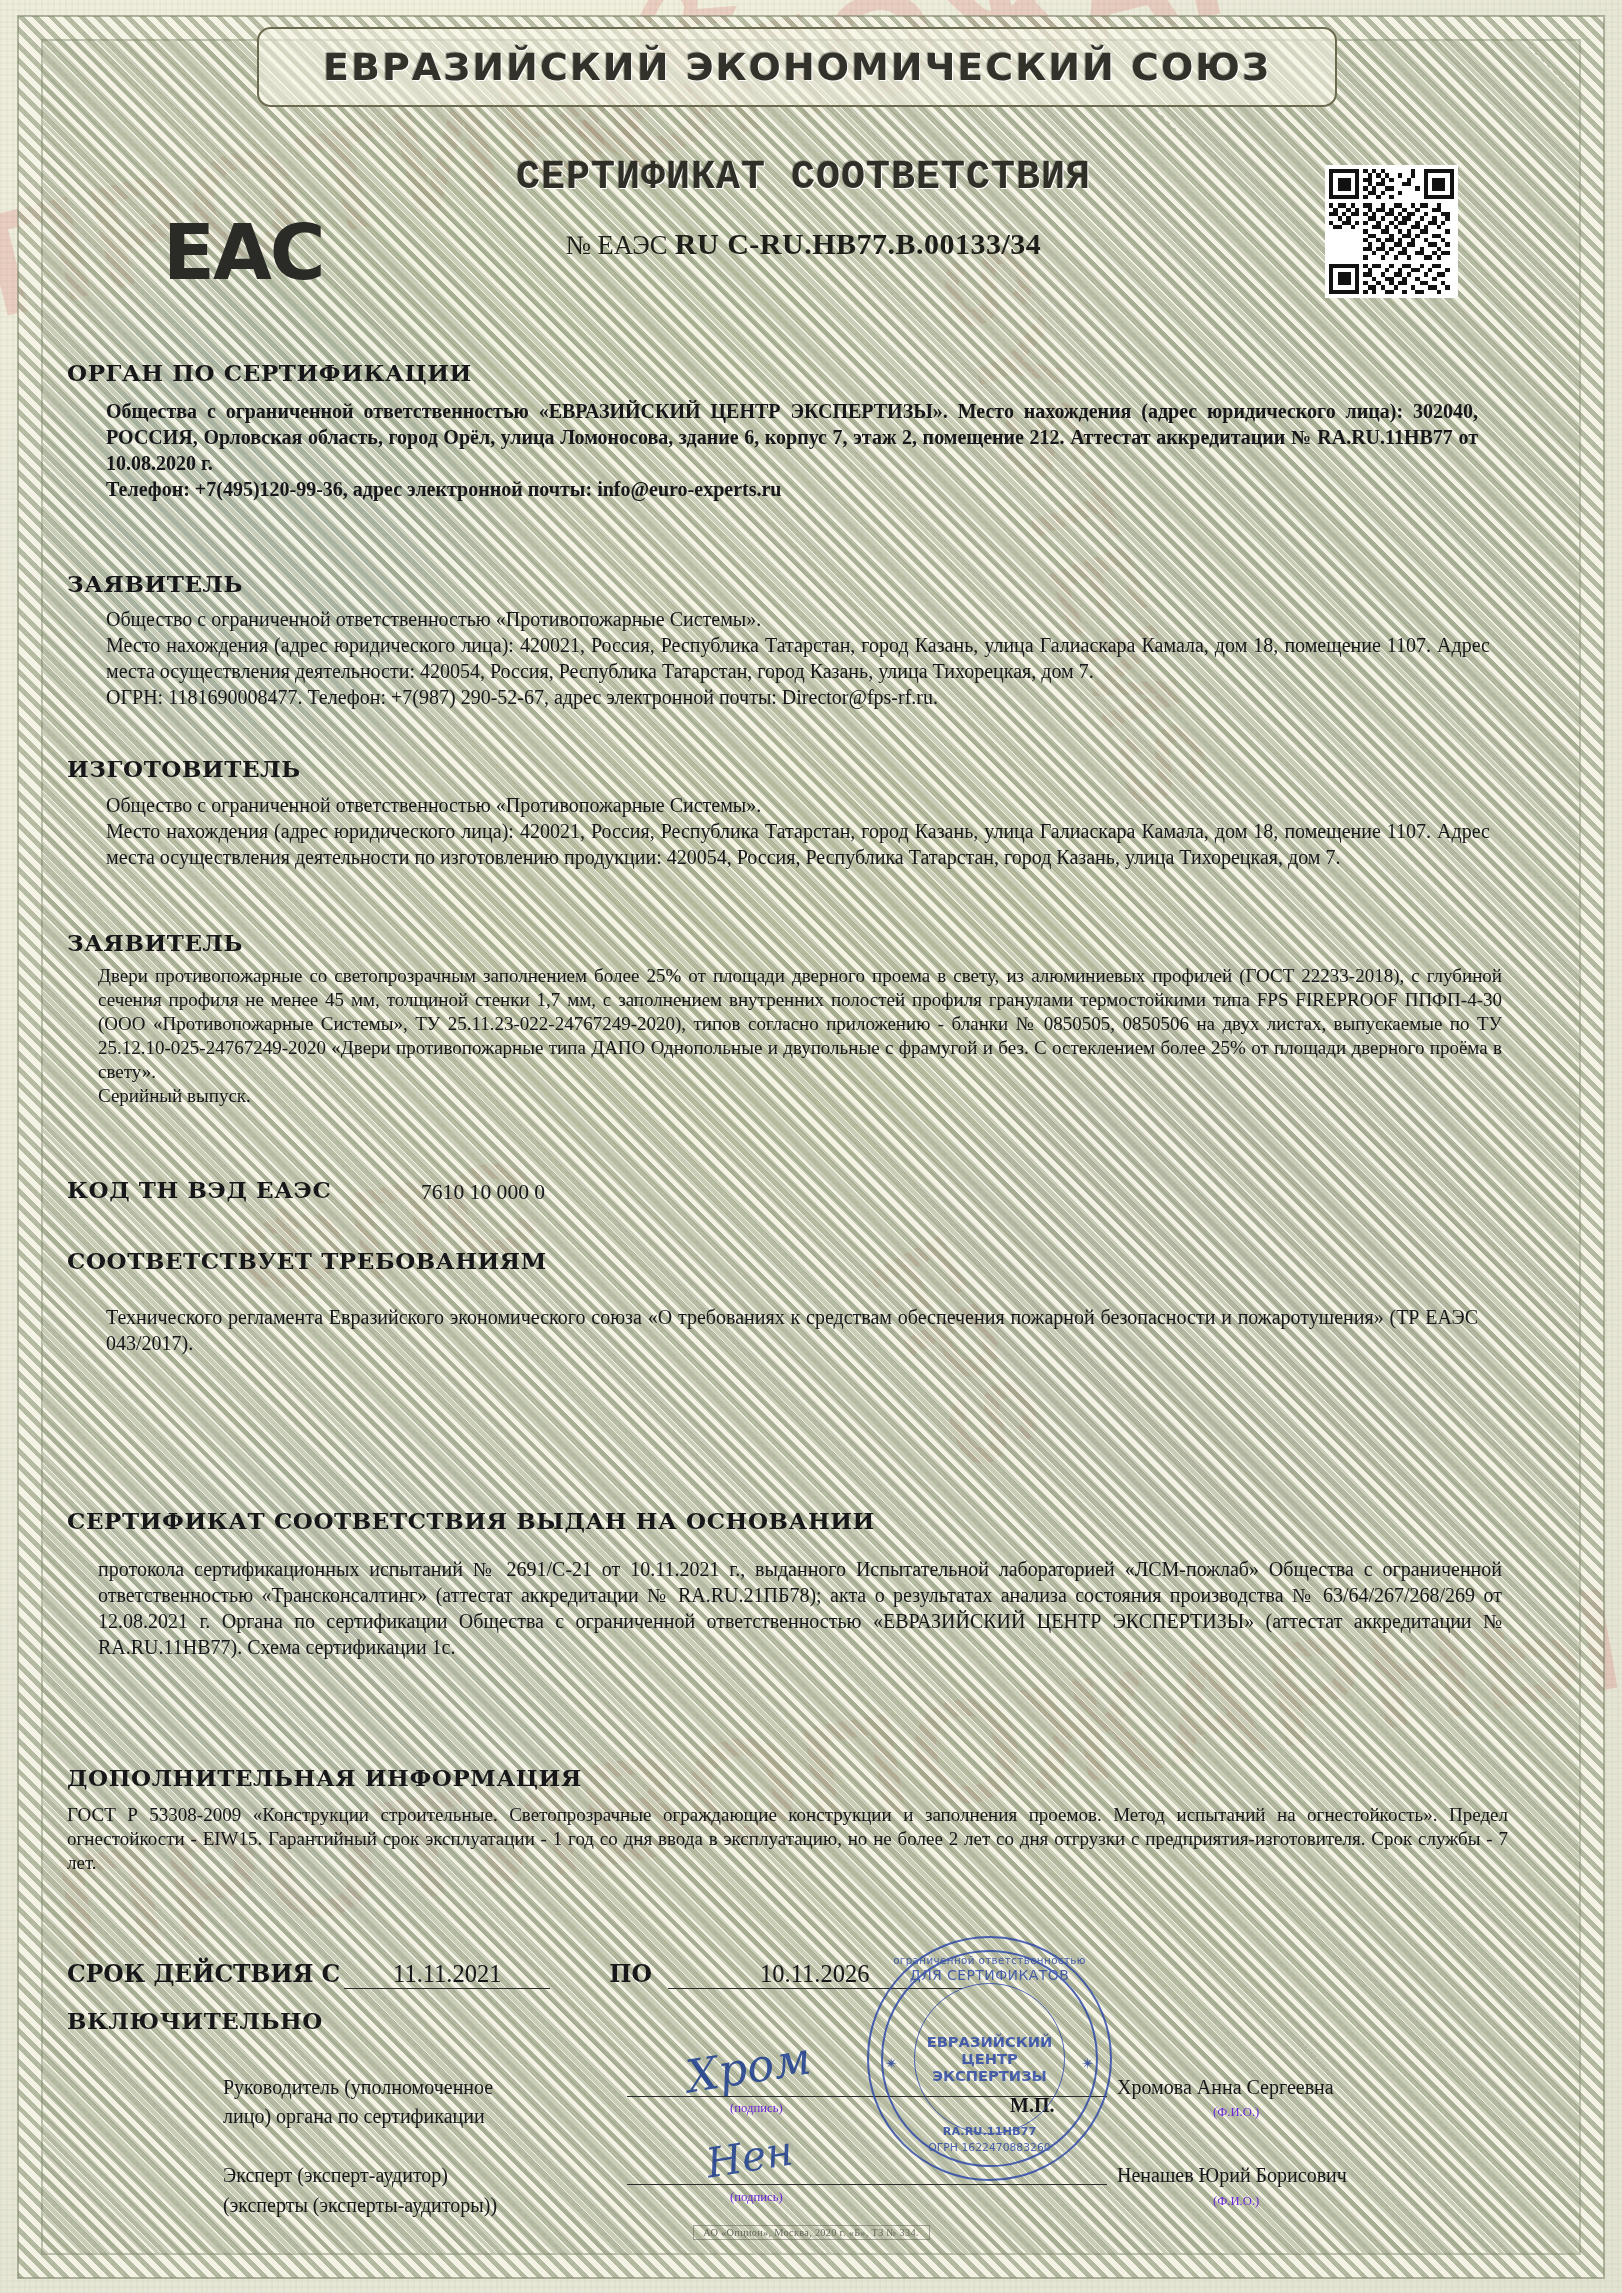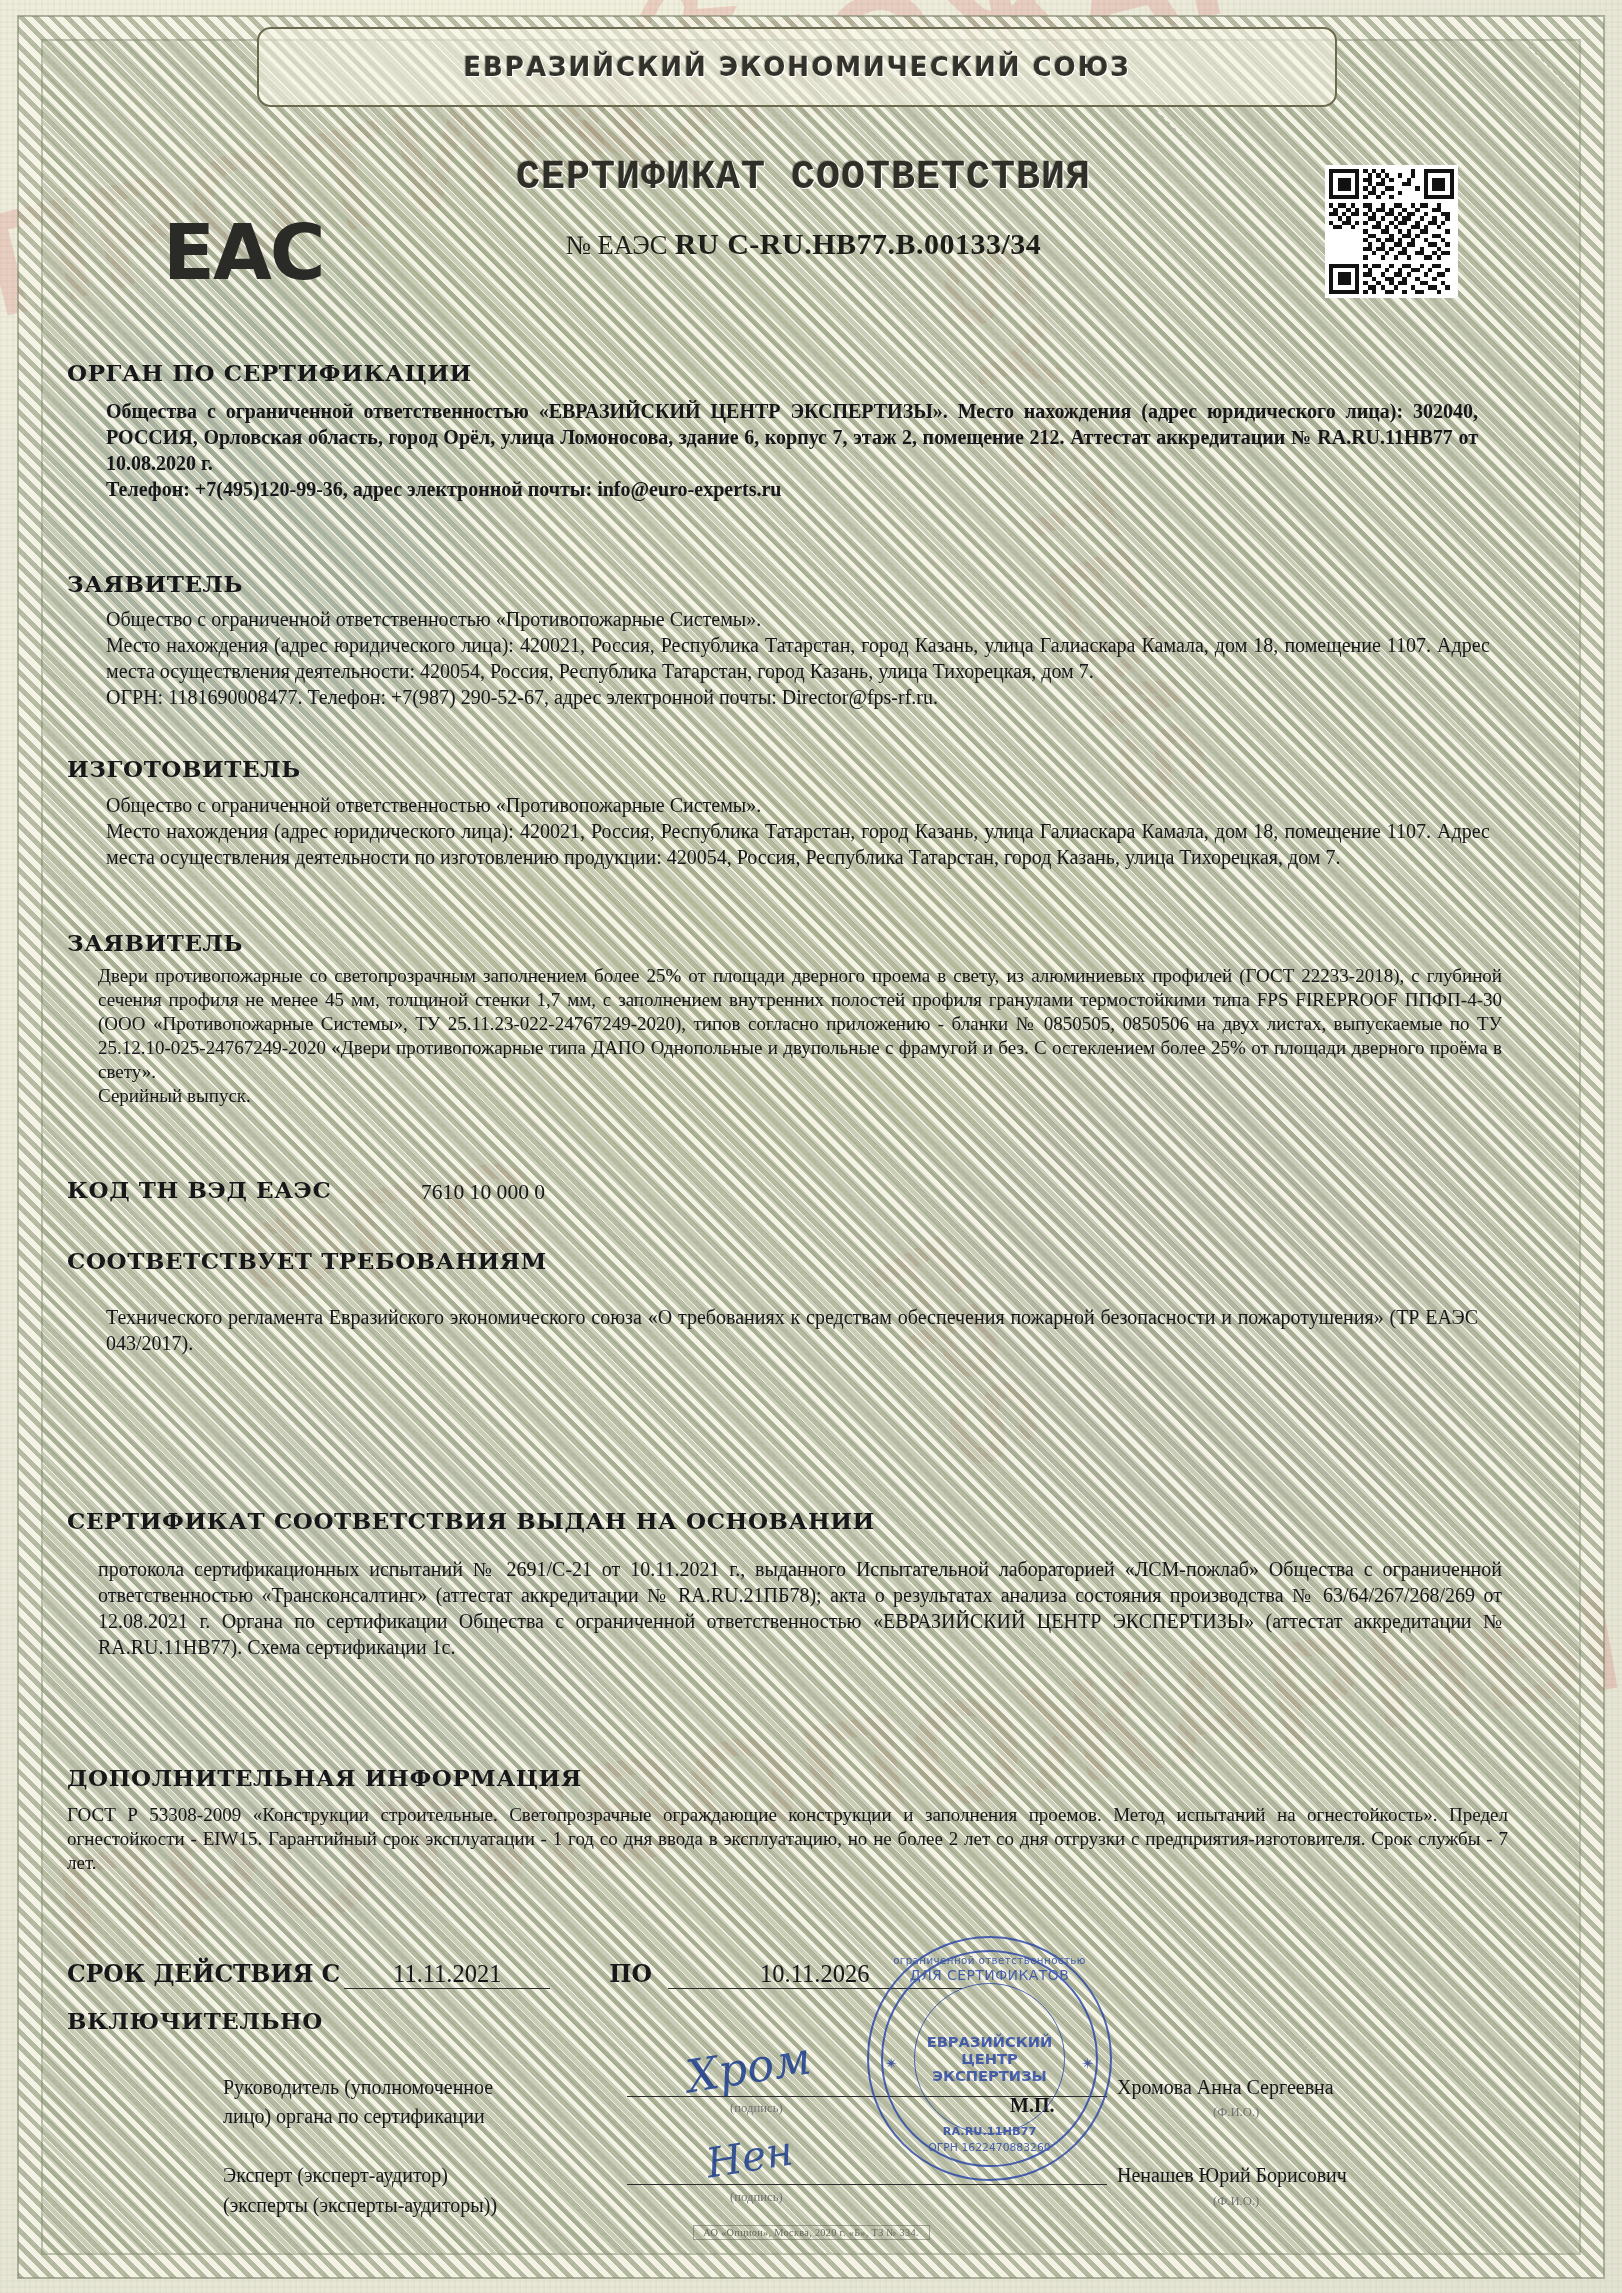--- a/index.html
+++ b/index.html
@@ -63,21 +63,21 @@
 
   
   #title-plate{
     position:absolute;left:257px;top:27.4px;width:1076px;height:76px;
     border:2.9px solid #6c6a4e;border-radius:13.7px;
     background:rgba(247,246,232,.55);
     display:flex;align-items:center;justify-content:center;
   }
   #title-plate .t{
     font-family:"DejaVu Sans", sans-serif;
-    font-weight:bold;font-size:26px;letter-spacing:2px;
+    font-weight:bold;font-size:38px;letter-spacing:2px;
     color:#33322a;
     text-shadow:1px 1px 0 #fff, -1px -1px 0 rgba(0,0,0,.25);
   }
 
   #cert-title{
     position:absolute;left:392px;top:155px;width:823px;text-align:center;
     font-family:Liberation Mono, monospace;font-weight:bold;font-size:40px;
     letter-spacing:1px;color:#2f2e27;
     text-shadow:1px 1px 0 #fff,-1px -1px 0 rgba(0,0,0,.2);
   }
@@ -124,21 +124,21 @@
   
   #valid-row{position:absolute;left:67px;top:1960px;width:1274px;}
   #valid-row .lab{
     font-family:"DejaVu Serif",serif;font-weight:bold;font-size:23.5px;color:#17171a;
   }
   #valid-row .date{font-size:24.5px;color:#16161a;}
   .dline{border-bottom:1.6px solid #2b2b2b;display:inline-block;}
 
   
   .sig-label{position:absolute;font-size:20px;color:#16161a;}
-  .sig-sub{position:absolute;font-size:12.7px;color:#737373;}
+  .sig-sub{position:absolute;font-size:12.7px;color:#6d28d9;}
   .sig-line{position:absolute;border-bottom:1.6px solid #2b2b2b;}
 
   
   .hand{
     position:absolute;color:#1c3d8f;font-family:"DejaVu Serif",serif;
     font-style:italic;font-size:45px;transform:rotate(-9deg);opacity:.85;
   }
   
   #stamp{
     position:absolute;left:867px;top:1936px;width:245px;height:245px;

